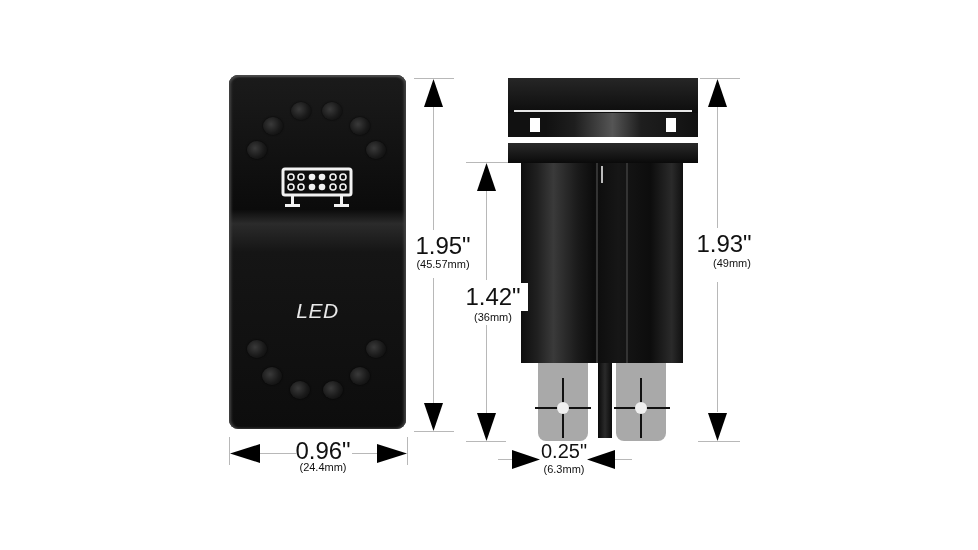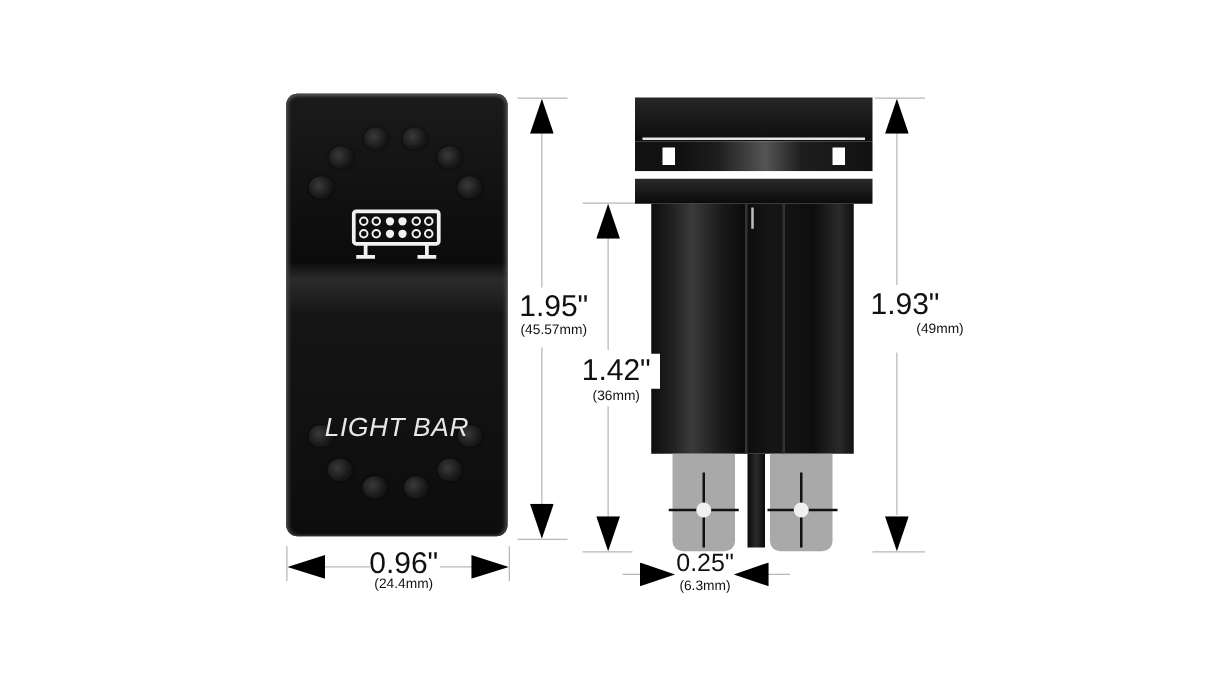--- a/index.html
+++ b/index.html
@@ -58,21 +58,21 @@
     <rect x="53" y="37" width="15" height="3" fill="#f2f2f2"></rect>
   </svg>
 
   <div class="dot" style="left:18px;top:265px"></div>
   <div class="dot" style="left:33px;top:292px"></div>
   <div class="dot" style="left:61px;top:306px"></div>
   <div class="dot" style="left:94px;top:306px"></div>
   <div class="dot" style="left:121px;top:292px"></div>
   <div class="dot" style="left:137px;top:265px"></div>
 
-  <div class="rocker-label" style="top:256px">LIGHT BAR</div>
+  <div class="rocker-label" style="top:224px">LED</div>
 </div>
 
 <div class="line-h" style="left:414px;top:78px;width:40px"></div>
 <div class="line-h" style="left:414px;top:431px;width:40px"></div>
 <div class="line-v" style="left:433px;top:100px;height:130px"></div>
 <div class="line-v" style="left:433px;top:278px;height:130px"></div>
 <svg class="abs" style="left:424px;top:79px" width="19" height="28">
     <polygon points="9.5,0 19,28 0,28" fill="#000"></polygon>
   </svg>
 <svg class="abs" style="left:424px;top:403px" width="19" height="28">
@@ -138,21 +138,21 @@
 <div class="line-h" style="left:698px;top:441px;width:42px"></div>
 <div class="line-v" style="left:717px;top:100px;height:128px"></div>
 <div class="line-v" style="left:717px;top:282px;height:130px"></div>
 <svg class="abs" style="left:708px;top:79px" width="19" height="28">
     <polygon points="9.5,0 19,28 0,28" fill="#000"></polygon>
   </svg>
 <svg class="abs" style="left:708px;top:413px" width="19" height="28">
     <polygon points="0,0 19,0 9.5,28" fill="#000"></polygon>
   </svg>
 <div class="dim-main" style="left:689px;top:230px;width:70px">1.93"</div>
-<div class="dim-sub" style="left:714px;top:257px;width:76px">(49mm)</div>
+<div class="dim-sub" style="left:694px;top:257px;width:76px">(49mm)</div>
 
 <div class="line-h" style="left:498px;top:459px;width:14px"></div>
 <div class="line-h" style="left:612px;top:459px;width:20px"></div>
 <svg class="abs" style="left:512px;top:450px" width="28" height="19">
     <polygon points="0,0 28,9.5 0,19" fill="#000"></polygon>
   </svg>
 <svg class="abs" style="left:587px;top:450px" width="28" height="19">
     <polygon points="0,9.5 28,0 28,19" fill="#000"></polygon>
   </svg>
 <div class="dim-main" style="left:531px;top:440px;width:66px;font-size:20px">0.25"</div>

